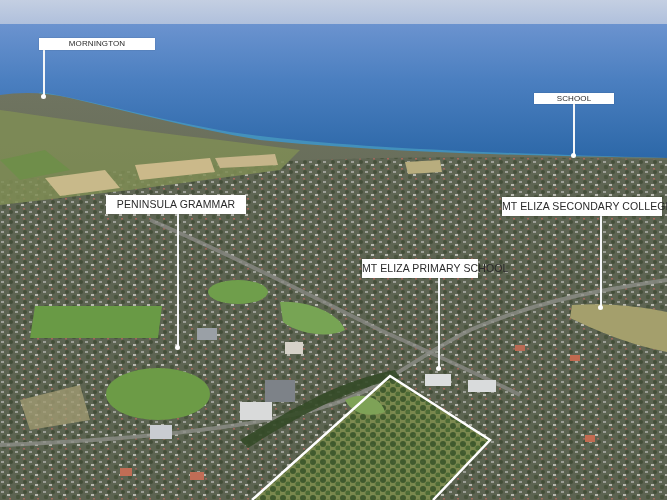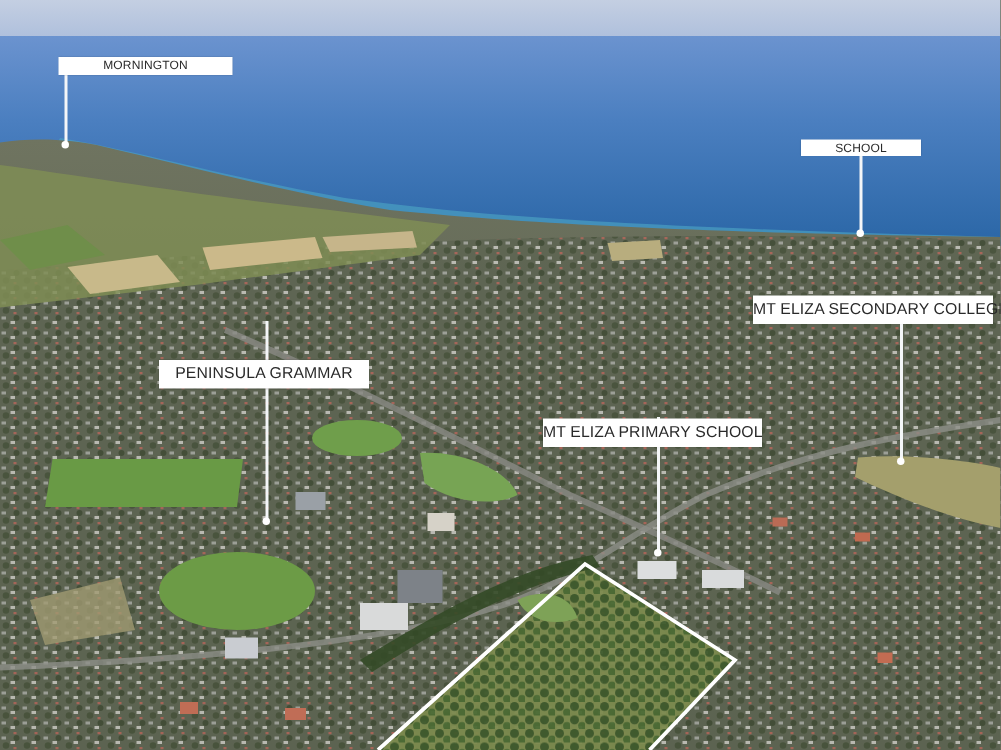--- a/index.html
+++ b/index.html
@@ -106,22 +106,22 @@
   <div class="leader" style="left:43px; top:50px; height:46px;"></div>
   <div class="pin" style="left:41px; top:94px;"></div>
   <div class="label sm" style="left:17px; top:38px; width:116px;margin-left:22px;">MORNINGTON</div>
 
   <div class="leader" style="left:573px; top:104px; height:52px;"></div>
   <div class="pin" style="left:571px; top:153px;"></div>
   <div class="label sm" style="left:534px; top:93px; width:80px; height:11px; line-height:11px;">SCHOOL</div>
 
   <div class="leader" style="left:177px; top:214px; height:134px;"></div>
   <div class="pin" style="left:175px; top:345px;"></div>
-  <div class="label lg" style="left:106px; top:195px; width:140px;margin-top:45px;">PENINSULA GRAMMAR</div>
+  <div class="label lg" style="left:106px; top:195px; width:140px;">PENINSULA GRAMMAR</div>
 
   <div class="leader" style="left:600px; top:216px; height:92px;"></div>
   <div class="pin" style="left:598px; top:305px;"></div>
   <div class="label lg" style="left:502px; top:197px; width:160px;">MT ELIZA SECONDARY COLLEGE</div>
 
   <div class="leader" style="left:438px; top:278px; height:91px;"></div>
   <div class="pin" style="left:436px; top:366px;"></div>
-  <div class="label lg" style="left:362px; top:259px; width:146px;margin-top:20px;">MT ELIZA PRIMARY SCHOOL</div>
+  <div class="label lg" style="left:362px; top:259px; width:116px;">MT ELIZA PRIMARY SCHOOL</div>
 </div>
 
 </body></html>

